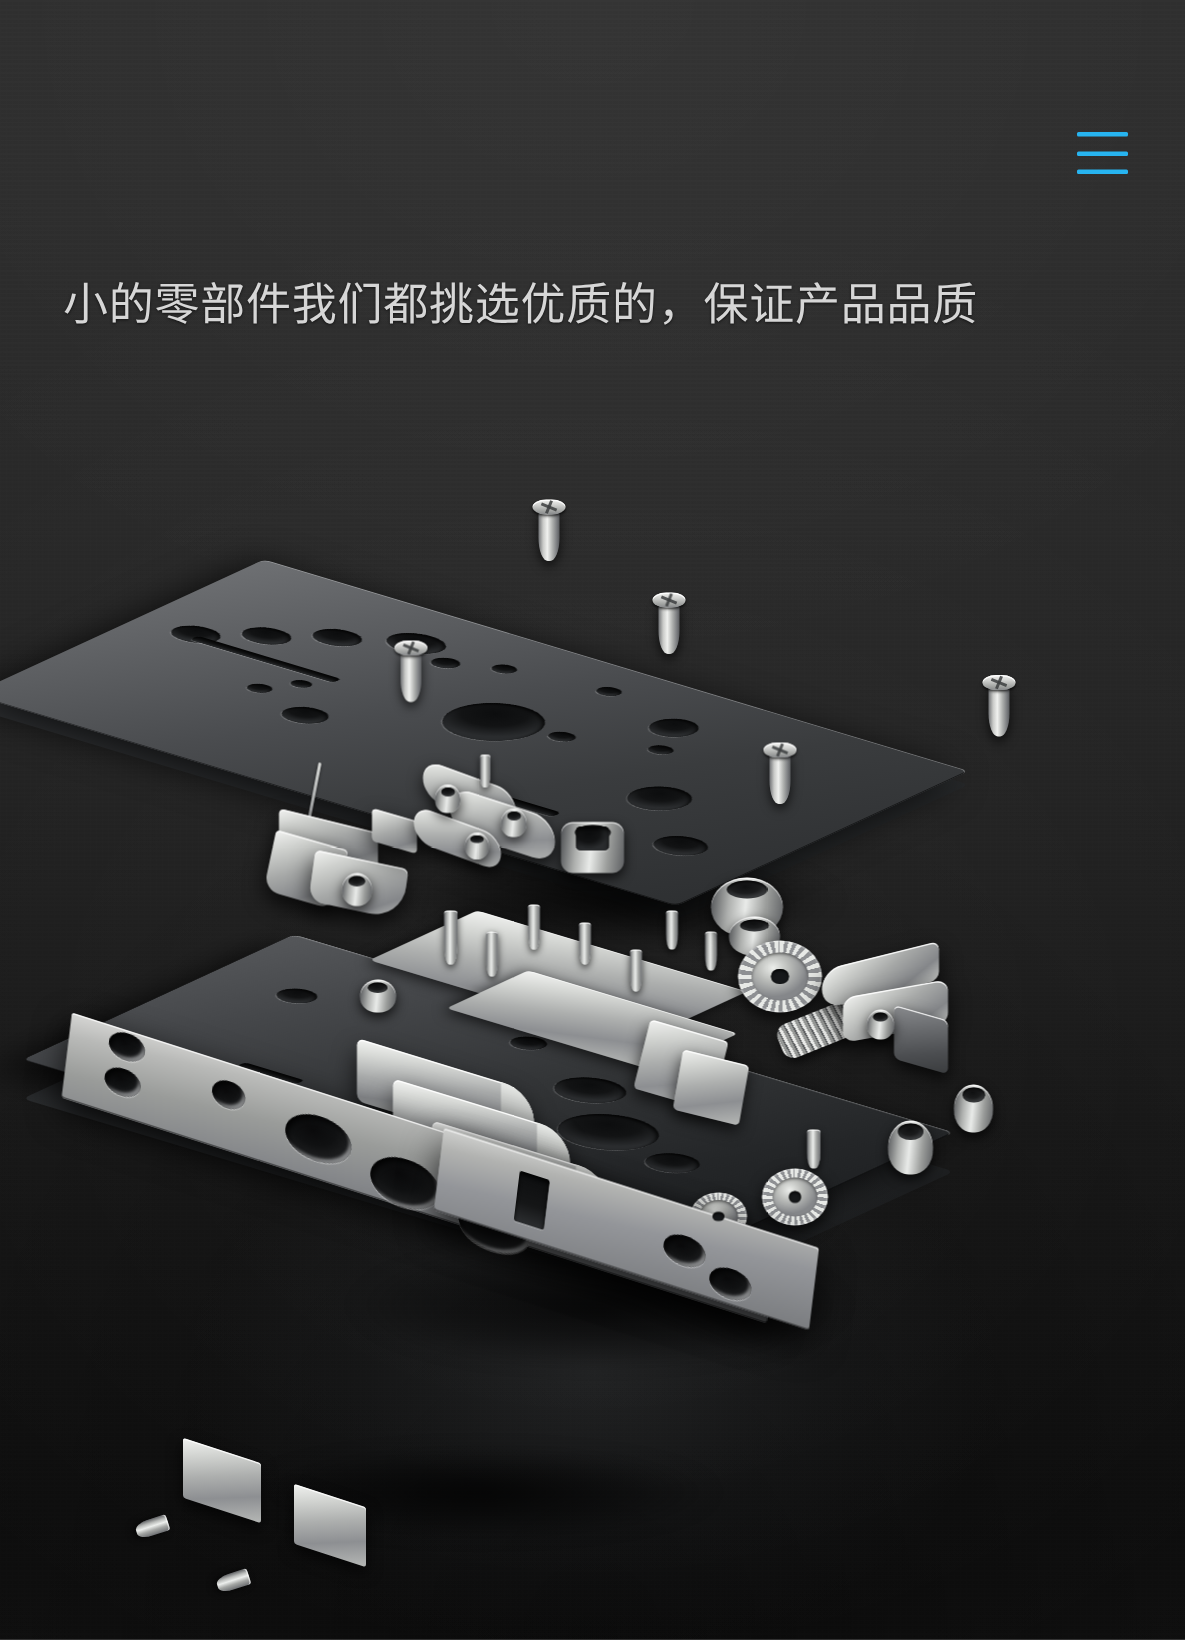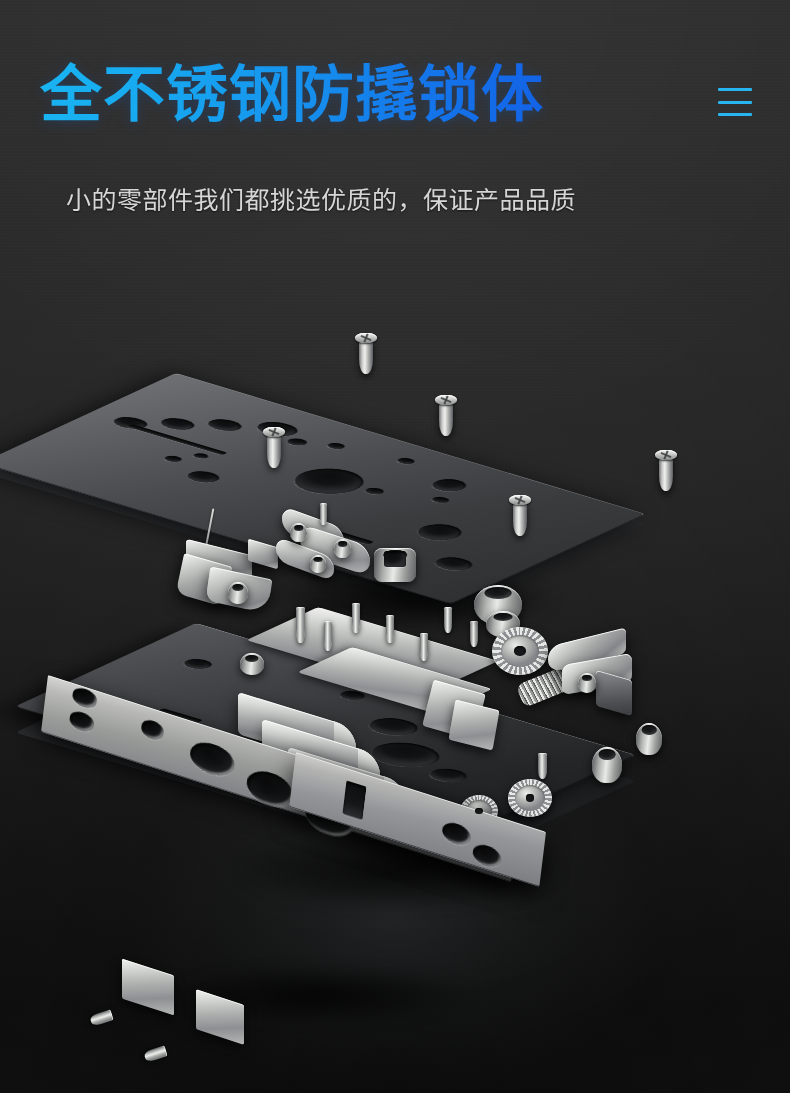--- a/index.html
+++ b/index.html
@@ -75,28 +75,27 @@
     background-clip: text;
     color: transparent;
     -webkit-text-fill-color: transparent;
     text-shadow: none;
     filter: drop-shadow(0 2px 6px rgba(10,90,200,.28));
   }
   .subhead {
     position: absolute;
     left: 42px;
     top: 184px;
-    font-size: 25px;
+    font-size: 30px;
     line-height: 1.35;
     font-weight: 400;
     letter-spacing: .5px;
     color: #d6d6d6;
     white-space: nowrap;
     text-shadow: 0 1px 2px rgba(0,0,0,.6);
-    margin-left: 24px;
   }
   .menu-btn {
     position: absolute;
     right: 34px;
     top: 84px;
     width: 40px;
     height: 36px;
     display: flex;
     flex-direction: column;
     justify-content: space-between;
@@ -406,21 +405,20 @@
 </head>
 <body>
 
 <div id="page">
 
   <div class="bg-base"></div>
   <div class="bg-vignette"></div>
 
   <div class="header">
 
-    <div class="headline">全不锈钢防撬锁体</div>
 
     <div class="subhead">小的零部件我们都挑选优质的，保证产品品质</div>
 
     <div class="menu-btn">
       <i></i>
       <i></i>
       <i></i>
     </div>
   </div>
 

